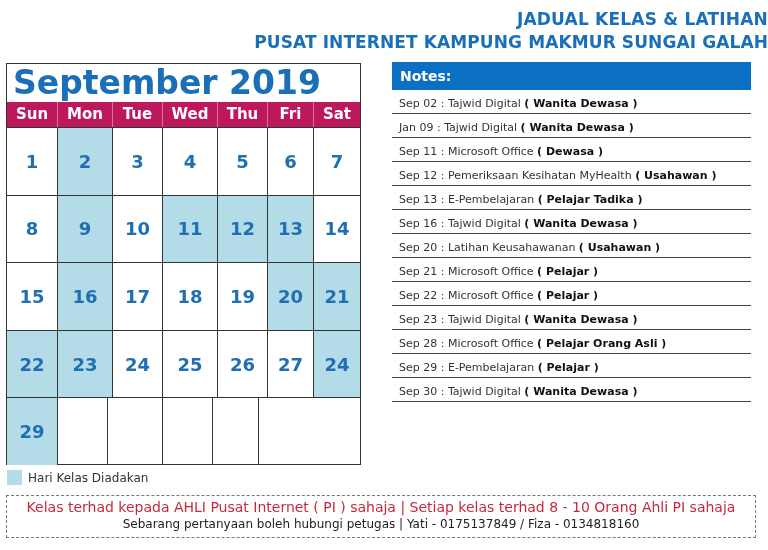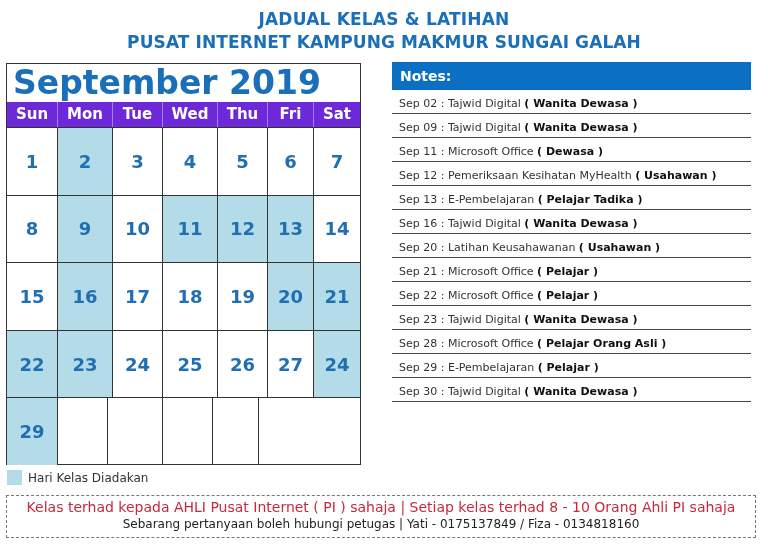--- a/index.html
+++ b/index.html
@@ -1,36 +1,36 @@
 <!DOCTYPE html>
 <html><head>
 <meta charset="utf-8">
 <style>
   * { box-sizing: border-box; margin: 0; padding: 0; }
   html, body { width: 768px; height: 550px; background: #ffffff; overflow: hidden; }
   body { position: relative; font-family: "DejaVu Sans", sans-serif; }
 
   .title {
-    position: absolute; left: 0; width: 768px; text-align: center;
+    position: absolute; left: 0; width: 768px; text-align: right;
     color: #1a6fb8; font-weight: bold; font-family: "DejaVu Sans", sans-serif;
   }
   .title-1 { top: 9px; font-size: 17px; letter-spacing: 0.2px; }
   .title-2 { top: 32px; font-size: 17px; letter-spacing: 0.1px; }
 
   
   .calendar {
     position: absolute; left: 6px; top: 63px; width: 355px; height: 402px;
     border: 1px solid #333; background: #fff;
   }
   .month-title {
     height: 38px; padding-left: 6px; line-height: 38px;
     color: #1a6fb8; font-weight: bold; font-size: 33px;
     font-family: "DejaVu Sans", sans-serif;
   }
-  .dow-row { display: flex; height: 25px; background: #6d28d9; }
+  .dow-row { display: flex; height: 25px; background: #be185d; }
   .dow {
     color: #fff; font-weight: bold; font-size: 15px; text-align: center; line-height: 25px;
     border-left: 1px solid #ffffff66;
   }
   .dow:first-child { border-left: none; }
   .weeks { display: flex; flex-direction: column; }
   .week { display: flex; height: 67.6px; border-top: 1px solid #333; }
   .day {
     display: flex; align-items: center; justify-content: center;
     color: #1f6fb2; font-weight: bold; font-size: 18px;
@@ -135,21 +135,21 @@
 
 <div class="legend">
   <span class="legend-swatch"></span>
   <span>Hari Kelas Diadakan</span>
 </div>
 
 <div class="notes">
   <div class="notes-header">Notes:</div>
   <div id="notes-list">
       <div class="note"><span>Sep 02 : Tajwid Digital </span><span class="who">( Wanita  Dewasa )</span></div>
-      <div class="note"><span>Sep 09 : Tajwid Digital </span><span class="who">( Wanita  Dewasa )</span></div>
+      <div class="note"><span>Jan 09 : Tajwid Digital </span><span class="who">( Wanita  Dewasa )</span></div>
       <div class="note"><span>Sep 11 : Microsoft  Office </span><span class="who">( Dewasa )</span></div>
       <div class="note"><span>Sep 12 : Pemeriksaan  Kesihatan MyHealth </span><span class="who">( Usahawan )</span></div>
       <div class="note"><span>Sep 13 : E-Pembelajaran </span><span class="who">( Pelajar Tadika )</span></div>
       <div class="note"><span>Sep 16 : Tajwid Digital </span><span class="who">( Wanita  Dewasa )</span></div>
       <div class="note"><span>Sep 20 : Latihan Keusahawanan </span><span class="who">( Usahawan )</span></div>
       <div class="note"><span>Sep 21 : Microsoft  Office </span><span class="who">( Pelajar )</span></div>
       <div class="note"><span>Sep 22 : Microsoft  Office </span><span class="who">( Pelajar )</span></div>
       <div class="note"><span>Sep 23 : Tajwid Digital </span><span class="who">( Wanita  Dewasa )</span></div>
       <div class="note"><span>Sep 28 : Microsoft  Office </span><span class="who">( Pelajar Orang Asli )</span></div>
       <div class="note"><span>Sep 29 : E-Pembelajaran </span><span class="who">( Pelajar )</span></div>

